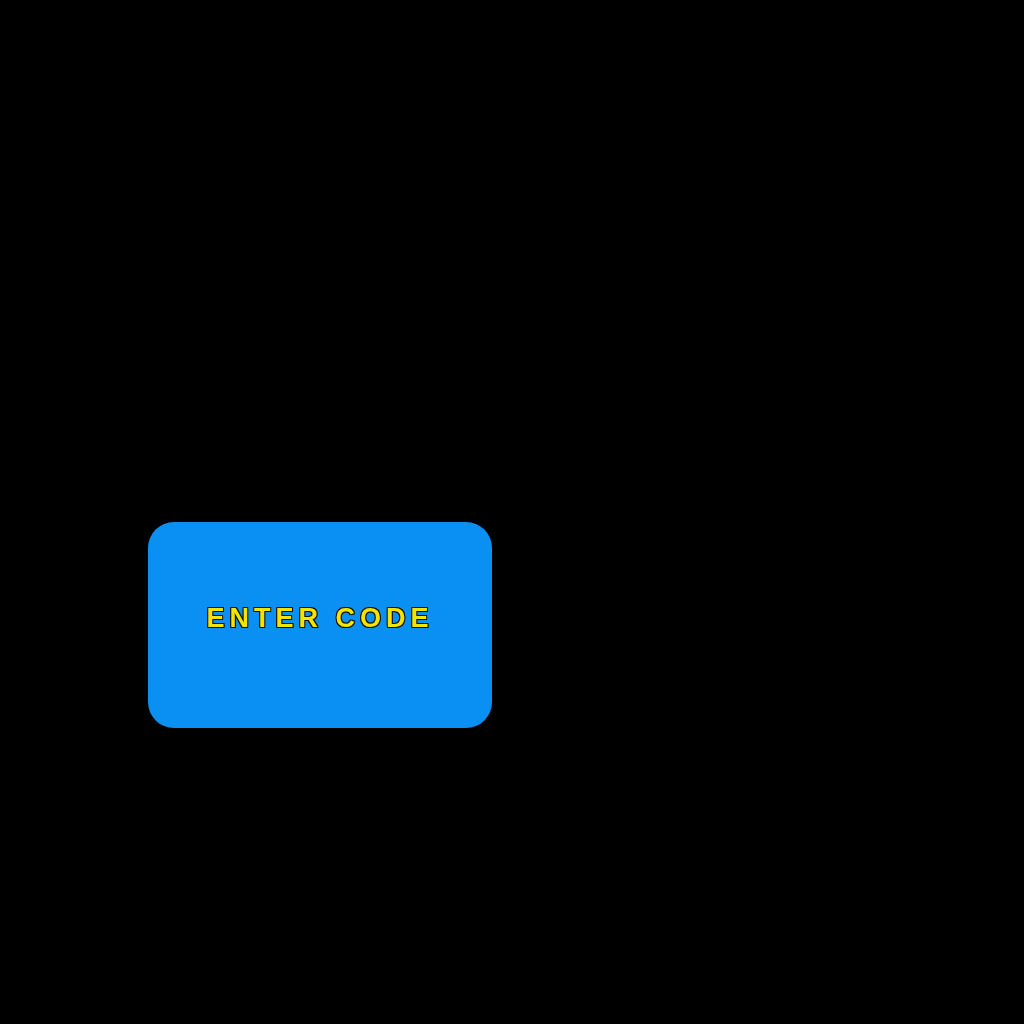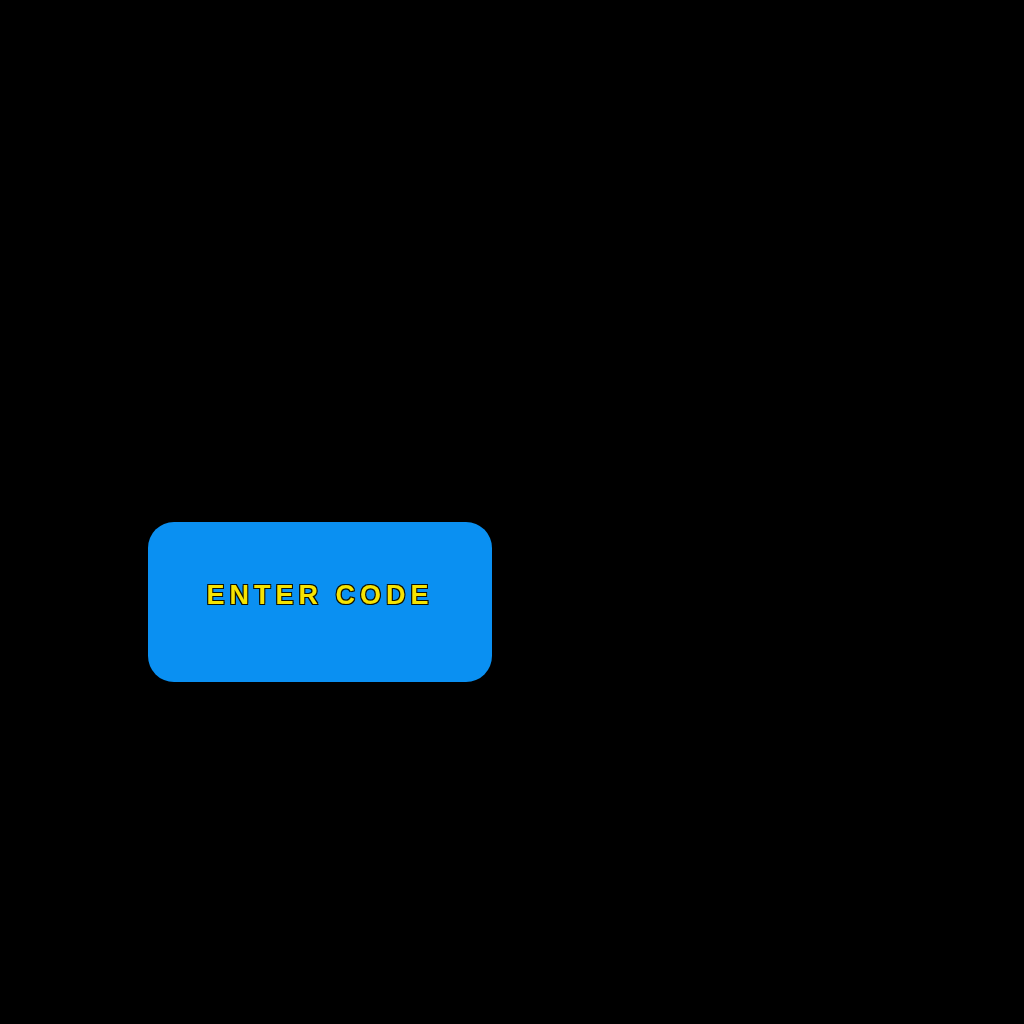--- a/index.html
+++ b/index.html
@@ -17,21 +17,21 @@
     width: 1024px;
     height: 1024px;
     background: #000000;
   }
 
   .enter-code-button {
     position: absolute;
     left: 148px;
     top: 522px;
     width: 344px;
-    height: 160px;
+    height: 206px;
     background: #0a90f2;
     border: none;
     border-radius: 26px;
     cursor: pointer;
     display: flex;
     align-items: center;
     justify-content: center;
     padding: 0;
   }
 

